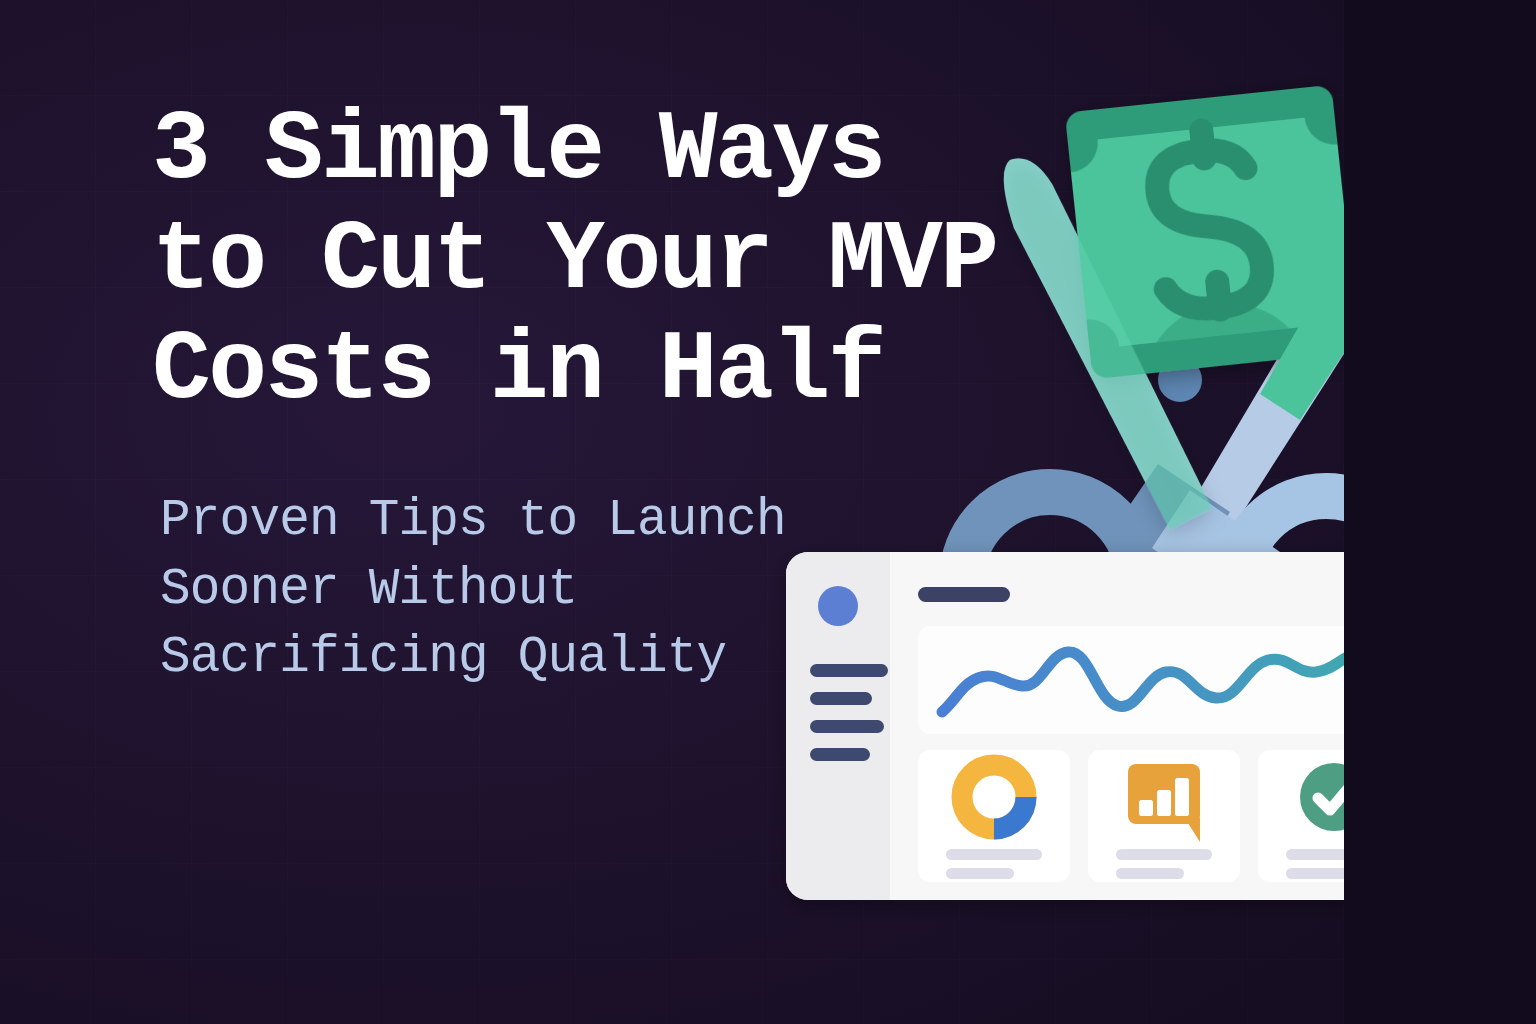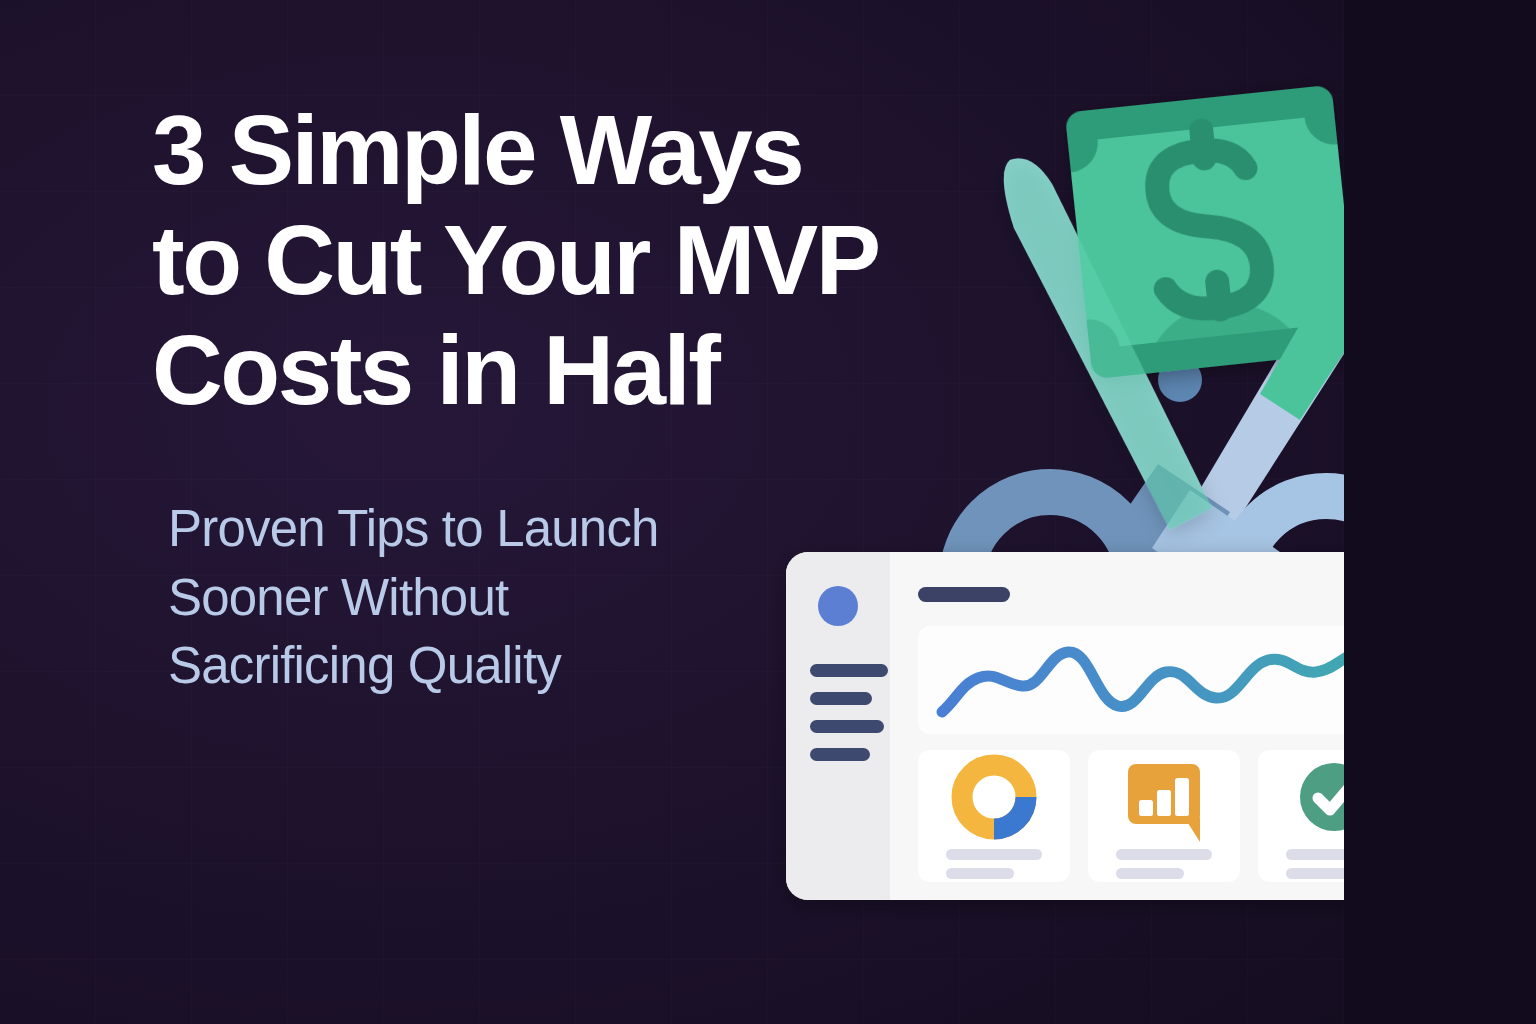--- a/index.html
+++ b/index.html
@@ -6,21 +6,21 @@
     margin: 0;
     padding: 0;
     background: #120a1d;
   }
   .canvas {
     position: relative;
     width: 1344px;
     height: 1024px;
     overflow: hidden;
     background: #231633;
-    font-family: Liberation Sans, sans-serif;
+    font-family: Liberation Mono, monospace;
   }
   
   .grid {
     position: absolute;
     inset: 0;
     background-image:
       linear-gradient(to right, rgba(255,255,255,0.035) 1px, transparent 1px),
       linear-gradient(to bottom, rgba(255,255,255,0.035) 1px, transparent 1px);
     background-size: 96px 96px;
     background-position: -1px -1px;
@@ -48,21 +48,21 @@
     letter-spacing: -2.5px;
     margin: 0;
     white-space: pre-line;
   }
   .subhead {
     color: #b9cae9;
     font-size: 51px;
     line-height: 1.34;
     font-weight: 400;
     letter-spacing: -0.8px;
-    margin: 16px;
+    margin: 8px;
     padding-top: 54px;
     white-space: pre-line;
   }
 
   
   .art {
     position: absolute;
     left: 760px;
     top: 60px;
     width: 720px;

